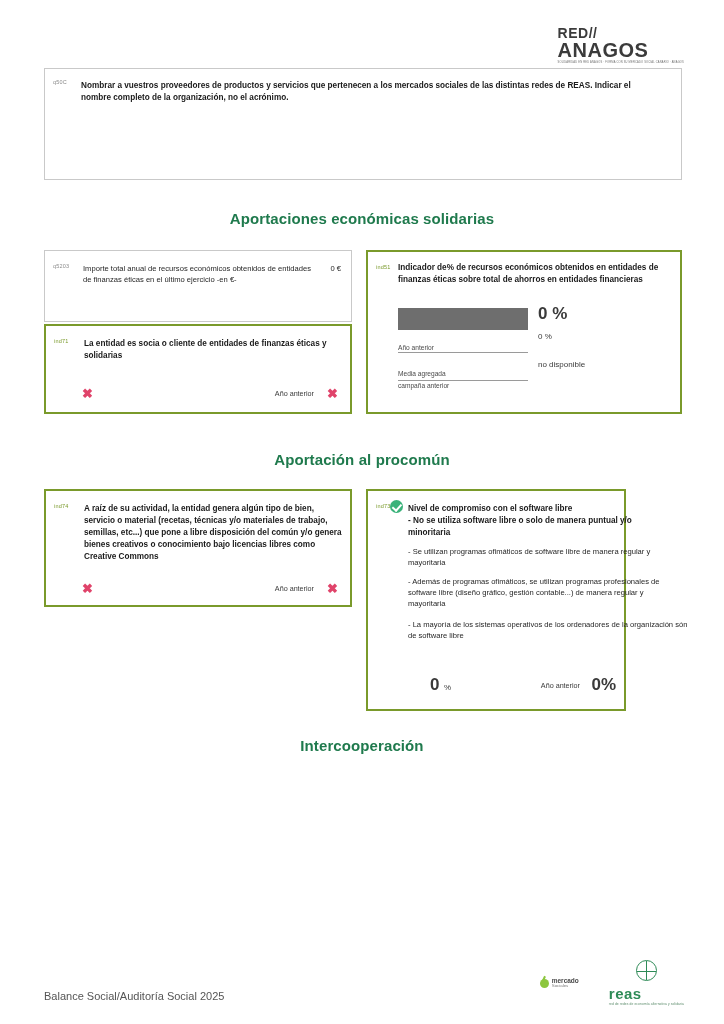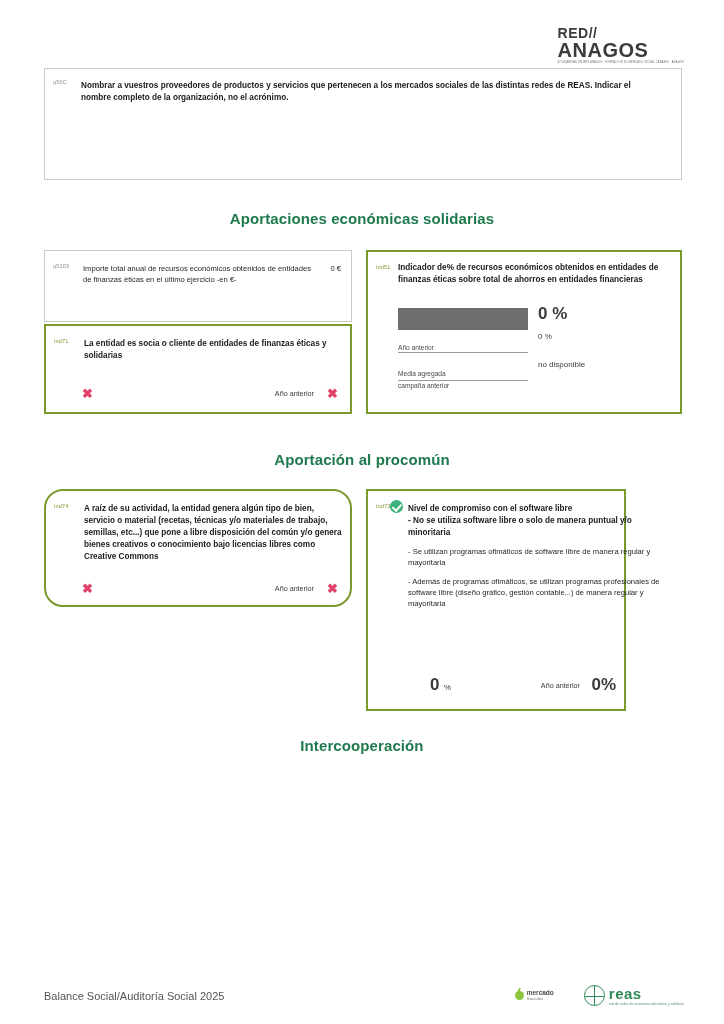--- a/index.html
+++ b/index.html
@@ -189,20 +189,21 @@
     transform: rotate(25deg);
   }
   .ms-txt { line-height: 1.0; }
   .ms-txt .a { font-size: 6.5px; font-weight: bold; color: #4a4a4a; }
   .ms-txt .b { font-size: 4.4px; color: #7a7a7a; }
 
   .reas-logo {
     display: flex;
     align-items: center;
     gap: 4px;
+    flex-direction: column;
   }
   .globe {
     width: 19px;
     height: 19px;
     border-radius: 50%;
     border: 1.6px solid #2e8b57;
     position: relative;
   }
   .globe:before {
     content: "";
@@ -279,36 +280,37 @@
 
     <div class="hline" style="position:absolute; left:30px; top:128px; width:130px;"></div>
     <div class="tiny-label" style="position:absolute; left:30px; top:118px;">Media agregada</div>
     <div class="tiny-label" style="position:absolute; left:30px; top:130px;">campaña anterior</div>
 
     <div class="small-val" style="position:absolute; left:170px; top:108px;">no disponible</div>
   </div>
 
   <div class="section-title" style="top:451px;">Aportación al procomún</div>
 
-  <div class="box box-green" style="left:44px; top:489px; width:308px; height:118px;border-radius:19px;">
+  <div class="box box-green" style="left:44px; top:489px; width:308px; height:118px;">
     <div class="qcode green" style="top:12px;">ind74</div>
     <div class="qtext-bold" style="position:absolute; left:38px; top:12px; width:258px;">A raíz de su actividad,  la entidad genera algún tipo de bien, servicio o material (recetas, técnicas y/o materiales de trabajo, semillas, etc...) que pone a libre disposición del común y/o genera bienes creativos o conocimiento bajo licencias libres como Creative Commons</div>
     <div class="xmark" style="position:absolute; left:36px; bottom:10px;">✖</div>
     <div class="prev-label" style="position:absolute; right:36px; bottom:12px;">Año anterior</div>
     <div class="xmark" style="position:absolute; right:12px; bottom:10px;">✖</div>
   </div>
 
   <div class="box box-green" style="left:366px; top:489px; width:260px; height:222px;">
     <div class="qcode green" style="top:12px;">ind73</div>
     <div style="position:absolute; left:22px; top:8px;"><span class="checkcircle"></span></div>
 
     <div class="qtext-bold" style="position:absolute; left:40px; top:12px; width:258px;">Nivel de compromiso con el software libre</div>
     <div class="qtext-bold" style="position:absolute; left:40px; top:24px; width:258px;">- No se utiliza software libre o solo de manera puntual y/o minoritaria</div>
     <div class="qtext" style="position:absolute; left:40px; top:85px; width:262px;">- Además de programas ofimáticos, se utilizan programas profesionales de software libre (diseño gráfico, gestión contable...) de manera regular y mayoritaria</div>
     <div class="qtext" style="position:absolute; left:40px; top:55px; width:262px;">- Se utilizan programas ofimáticos de software libre de manera regular y mayoritaria</div>
+    <div class="qtext" style="position:absolute; left:40px; top:128px; width:280px;">- La mayoría de los sistemas operativos de los ordenadores de la organización són de software libre</div>
 
     <div style="position:absolute; left:62px; bottom:14px;">
       <span class="big-pct">0</span>
       <span class="small-val">%</span>
     </div>
     <div class="prev-label" style="position:absolute; right:44px; bottom:19px;">Año anterior</div>
     <div class="big-pct" style="position:absolute; right:8px; bottom:14px;">0%</div>
   </div>
 
   <div class="section-title" style="top:737px;">Intercooperación</div>

